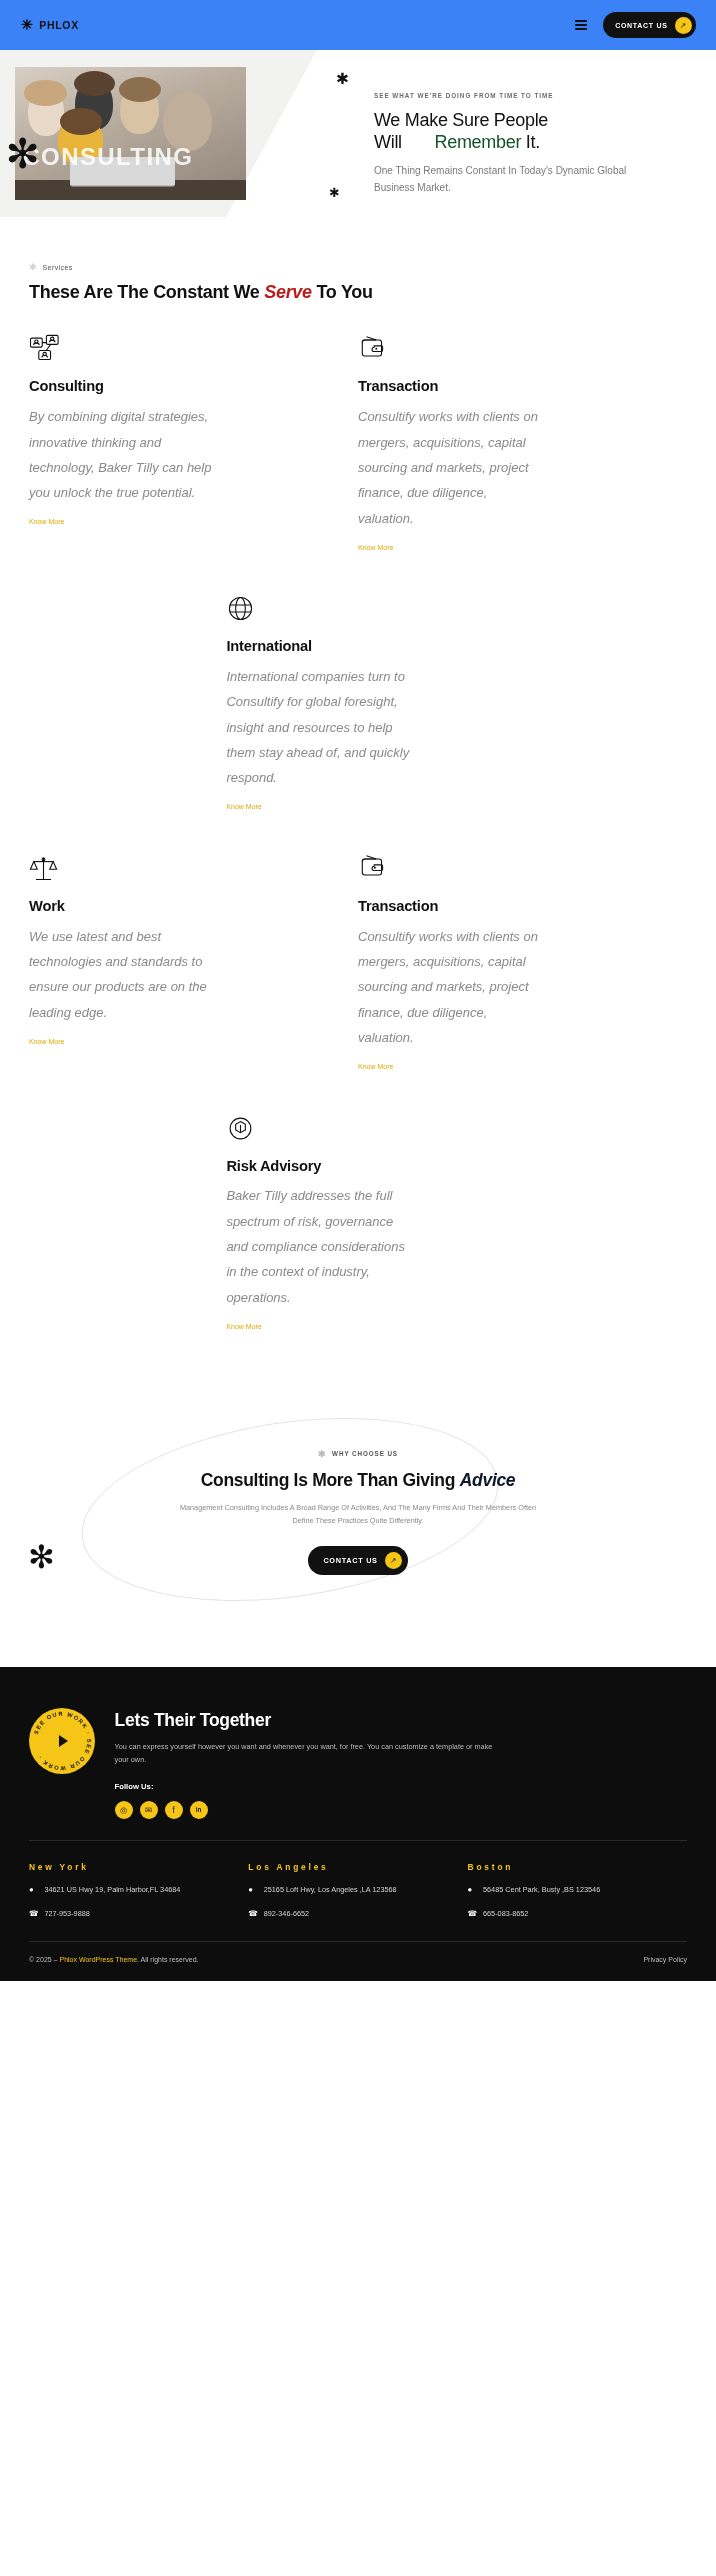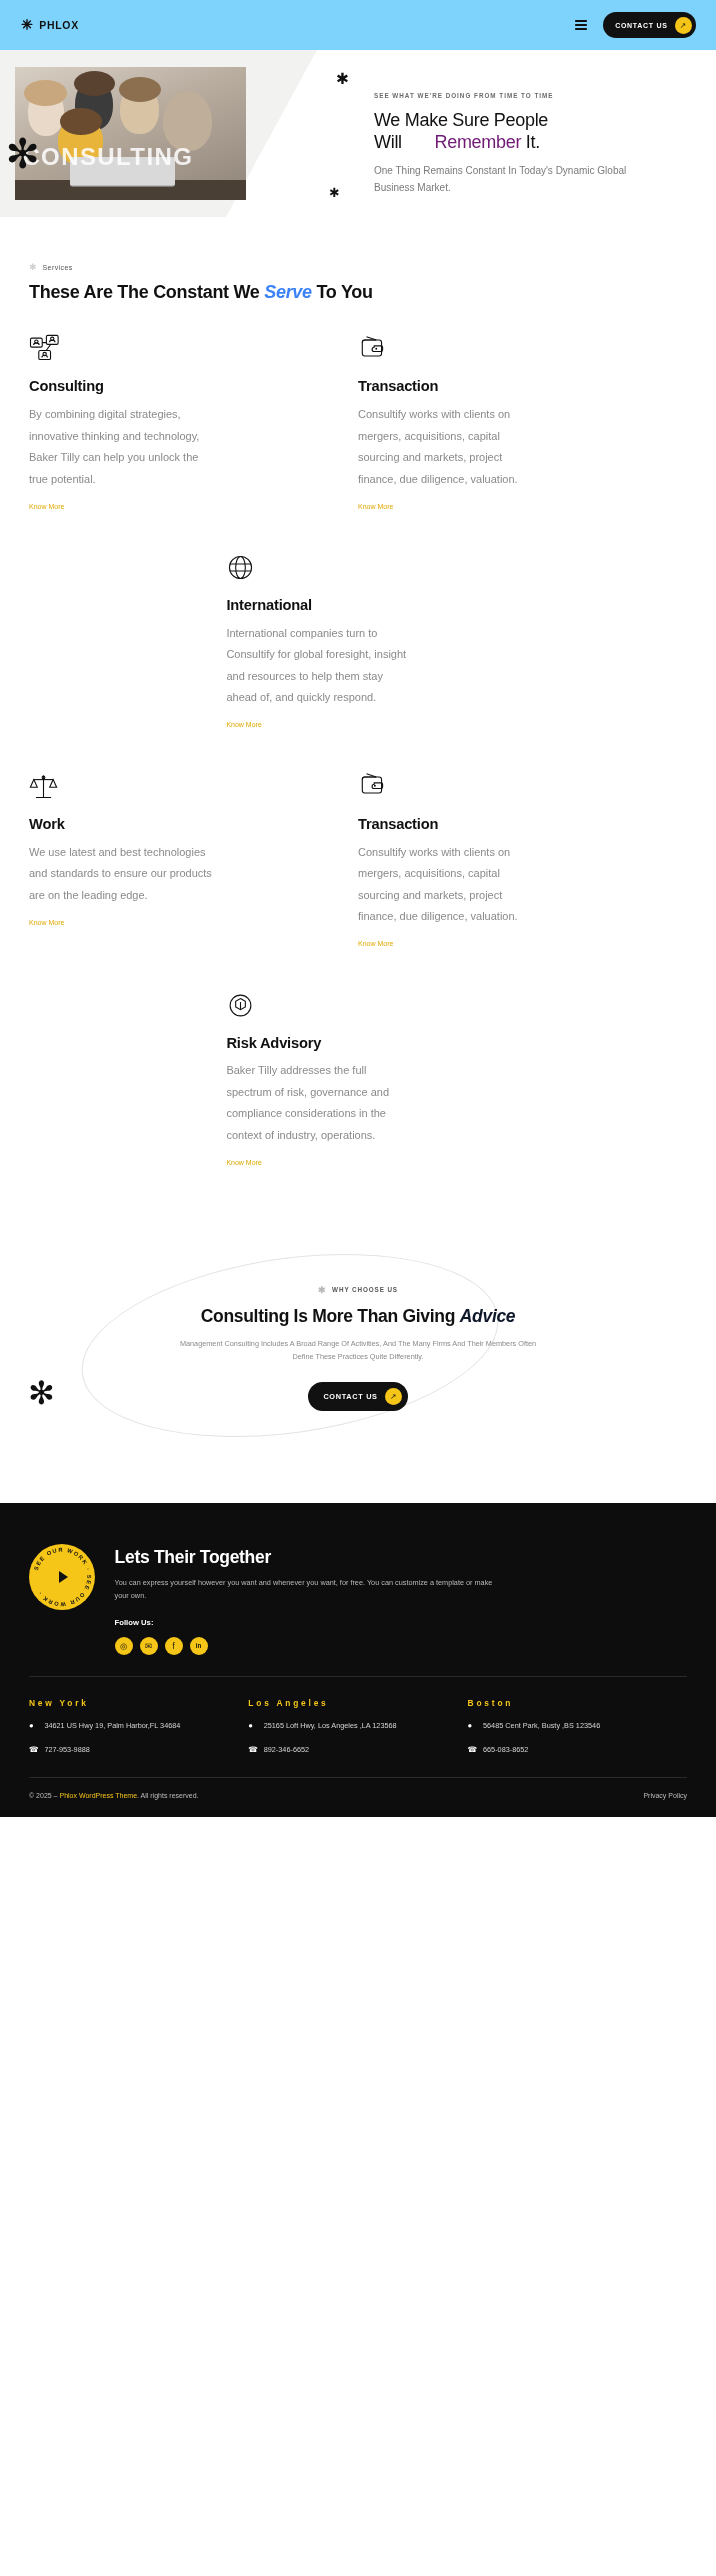--- a/index.html
+++ b/index.html
@@ -11,21 +11,21 @@
   }
   body { width: 716px; overflow-x: hidden; }
 
   
   .header {
     height: 50px;
     display: flex;
     align-items: center;
     justify-content: space-between;
     padding: 0 19.6px;
-    background: #7dd3fc;
+    background: #3b82f6;
   }
   .brand { display: flex; align-items: center; gap: 5.6px; }
   .brand-mark { width: 14px; height: 14px; color: #111; }
   .brand-name {
     font-size: 10.5px; font-weight: bold; letter-spacing: 0.7px; color: #111;
   }
   .header-right { display: flex; align-items: center; gap: 12.6px; }
   .burger { display: flex; flex-direction: column; gap: 2.8px; cursor: pointer; padding: 2.8px; }
   .burger span { display: block; width: 12.6px; height: 1.4px; background: #111; border-radius: 0.7px; }
   .cta-pill {
@@ -80,49 +80,49 @@
   .hero-copy {
     position: absolute; left: 374px; top: 42px; width: 301px;
   }
   .hero-eyebrow {
     font-size: 6.3px; letter-spacing: 1px; color: #6b6b6b; font-weight: bold;
     margin-bottom: 9.8px; text-transform: uppercase;
   }
   .hero-title {
     font-size: 18px; font-weight: normal; line-height: 1.24; color: #111; letter-spacing: -0.3px;
   }
-  .hero-title .accent { color: #701a75; padding-left: 28px; }
+  .hero-title .accent { color: #14532d; padding-left: 28px; }
   .hero-sub {
     margin-top: 8.4px; font-size: 10px; line-height: 1.7; color: #7a7a7a; max-width: 294px;
   }
   .hero-spark {
     position: absolute; color: #111; font-size: 15.4px; line-height: 1;
   }
 
   
   .services { padding: 45px 0 0 0; }
   .section-eyebrow {
     display: flex; align-items: center; gap: 5.6px;
     font-size: 7px; color: #555; letter-spacing: 0.4px; padding-left: 29px;
   }
   .section-eyebrow .ast { color: #cfcfcf; font-size: 9px; }
   .section-title {
     font-size: 18px; font-weight: bold; color: #111; letter-spacing: -0.3px;
     padding-left: 29px; margin-top: 9.8px;
   }
-  .section-title .accent { color: #3b82f6; font-style: italic; }
+  .section-title .accent { color: #b91c1c; font-style: italic; }
 
   .svc-grid { margin-top: 31px; }
   .svc-row { display: flex; padding: 0 29px; }
   .svc-col { width: 50%; padding-right: 63px; }
   .svc-icon { height: 32px; color: #111; margin-bottom: 12.6px; }
   .svc-name {
     font-size: 14.7px; font-weight: bold; letter-spacing: -0.2px; color: #111; margin-bottom: 9.8px;
   }
-  .svc-desc { font-size: 11px; line-height: 1.95; color: #8a8a8a; max-width: 185px; }
+  .svc-desc { font-size: 13px; line-height: 1.95; color: #8a8a8a; max-width: 185px; font-style: italic; }
   .svc-link {
     display: inline-block; margin-top: 12.6px; font-size: 7px; color: #e0a800; cursor: pointer;
   }
   .spacer-60 { height: 42px; }
 
   
   .why {
     position: relative; margin-top: 84px; height: 210px;
   }
   .why-oval {

